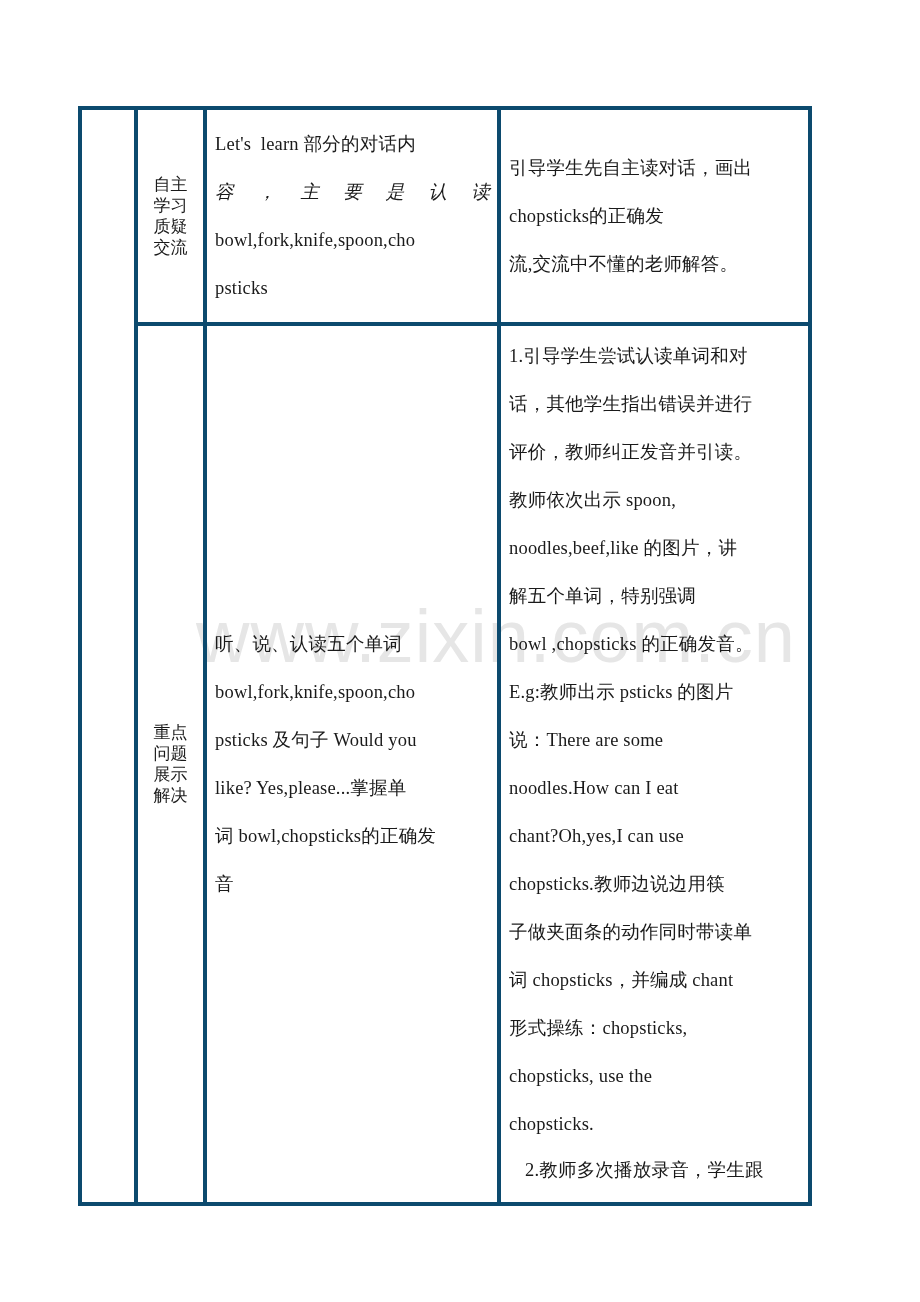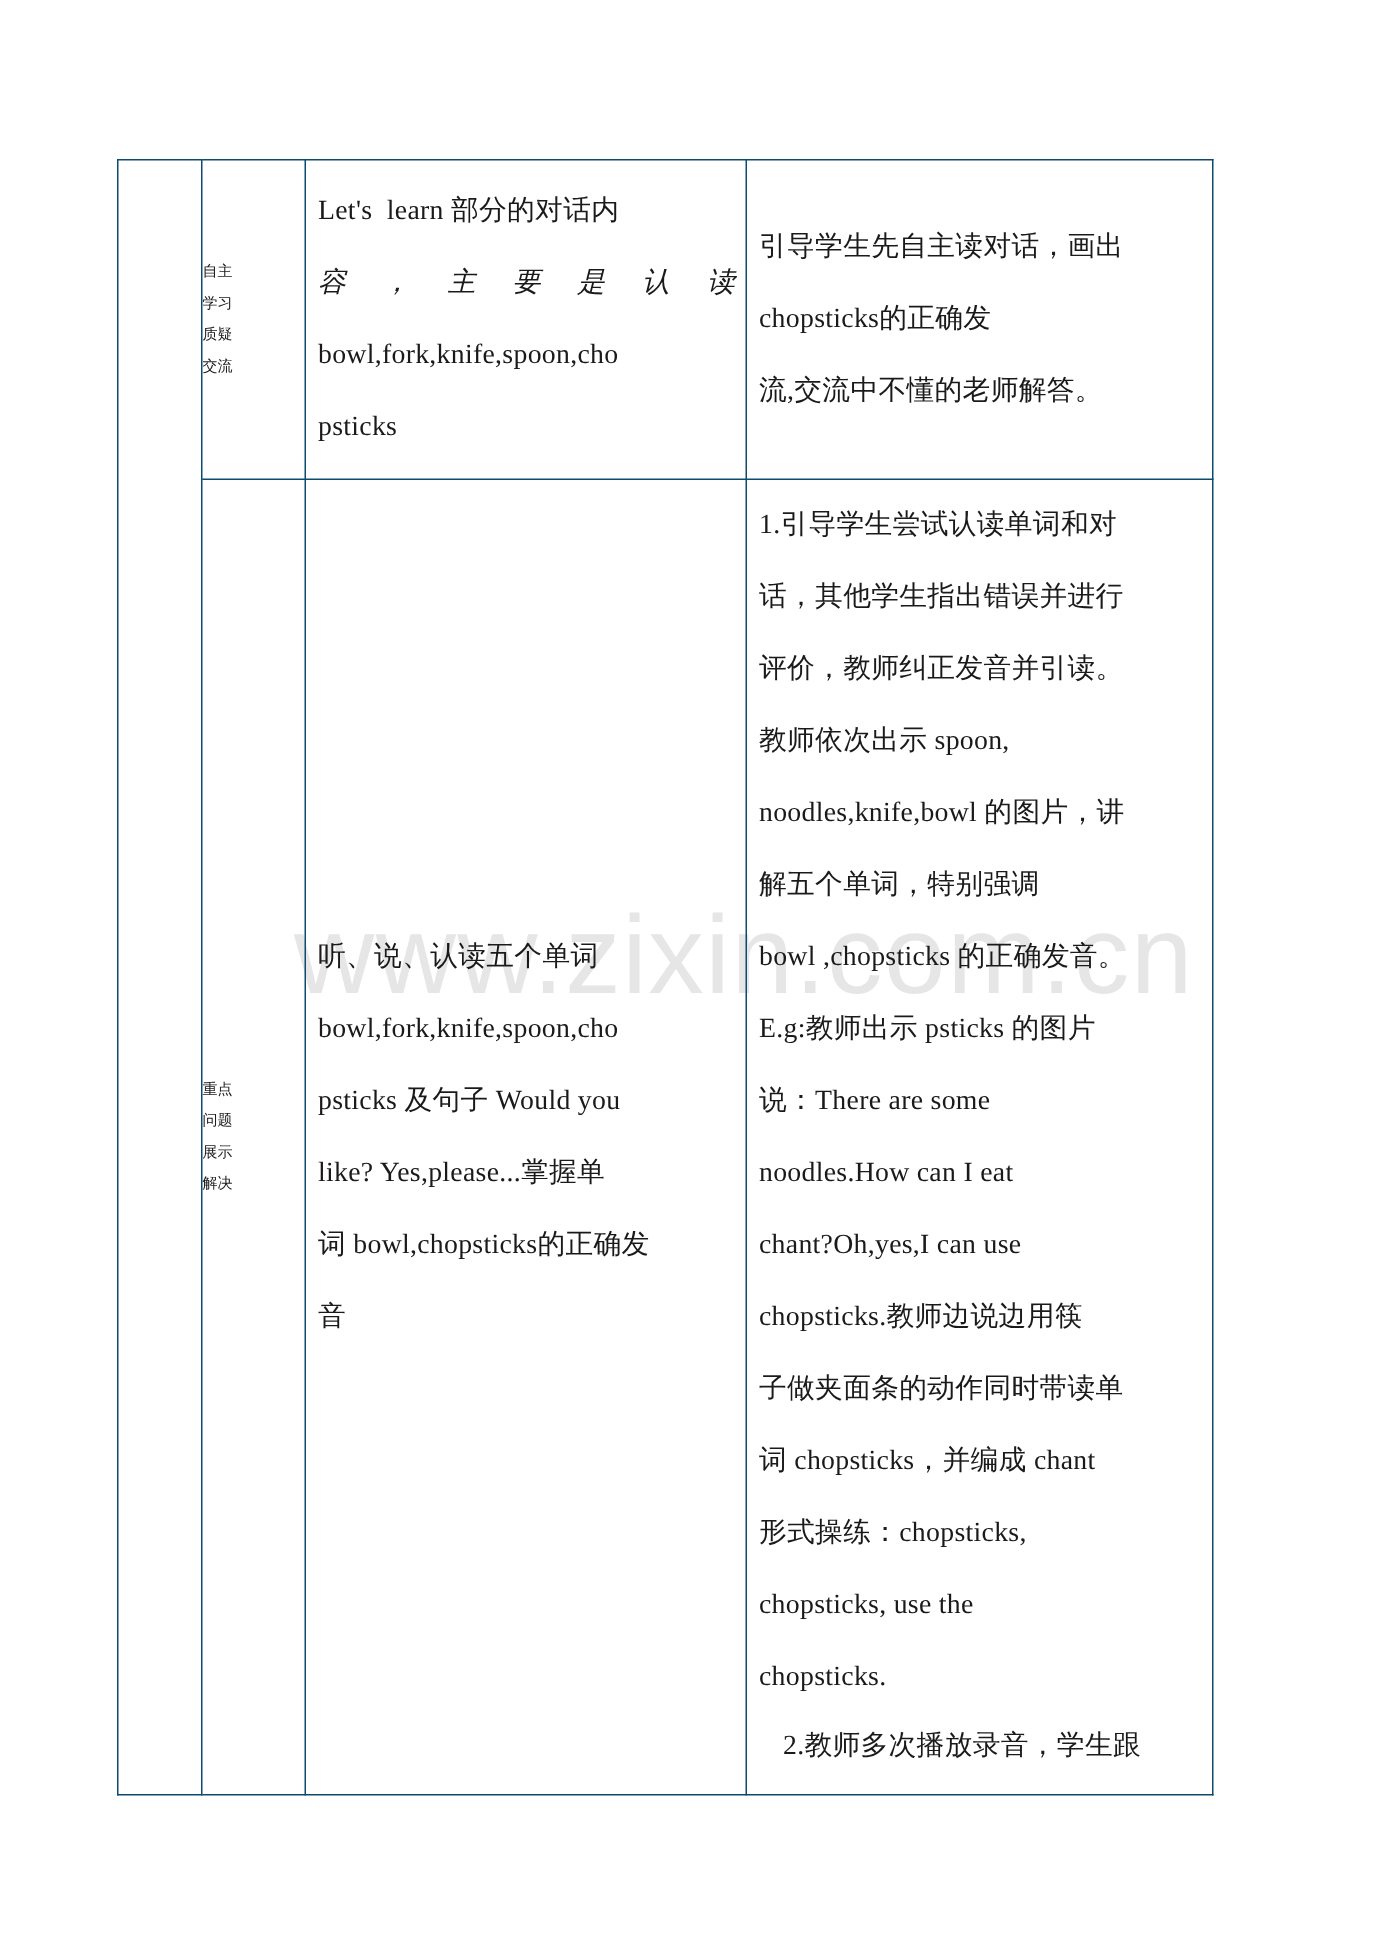--- a/index.html
+++ b/index.html
@@ -49,38 +49,38 @@
   .lesson-table {
     position: absolute;
     left: 78px;
     top: 106px;
     width: 730px;
     border-collapse: collapse;
     table-layout: fixed;
     z-index: 2;
   }
   .lesson-table td {
-    border: 1px solid #0c4a6e;
+    border: 4px solid #0c4a6e;
     vertical-align: middle;
     padding: 0;
     background: transparent;
   }
   .col-spacer { width: 56px; }
   .col-stage  { width: 69px; }
   .col-mid    { width: 294px; }
   .col-right  { width: 311px; }
 
   .cell-spacer { border-top: 1px solid #3c3c3c; }
 
   
   .stage-label {
     font-family: "Liberation Serif", "DejaVu Serif", serif;
-    font-size: 10px;
+    font-size: 17px;
     line-height: 21px;
-    text-align: left;
+    text-align: center;
     color: #1a1a1a;
     padding: 4px 2px;
   }
   .stage-label span { display: block; }
 
   
   .content {
     padding: 10px 7px 10px 8px;
     font-size: 18.5px;
     line-height: 48px;
@@ -167,21 +167,21 @@
             <span class="ln">词 bowl,chopsticks的正确发</span>
             <span class="ln">音</span>
           </div>
         </td>
         <td class="row2-right">
           <div class="content">
             <span class="ln">1.引导学生尝试认读单词和对</span>
             <span class="ln">话，其他学生指出错误并进行</span>
             <span class="ln">评价，教师纠正发音并引读。</span>
             <span class="ln">教师依次出示 spoon,</span>
-            <span class="ln">noodles,knife,bowl 的图片，讲</span>
+            <span class="ln">noodles,beef,like 的图片，讲</span>
             <span class="ln">解五个单词，特别强调</span>
             <span class="ln">bowl ,chopsticks 的正确发音。</span>
             <span class="ln">E.g:教师出示 psticks 的图片</span>
             <span class="ln">说：There are some</span>
             <span class="ln">noodles.How can I eat</span>
             <span class="ln">chant?Oh,yes,I can use</span>
             <span class="ln">chopsticks.教师边说边用筷</span>
             <span class="ln">子做夹面条的动作同时带读单</span>
             <span class="ln">词 chopsticks，并编成 chant</span>
             <span class="ln">形式操练：chopsticks,</span>

